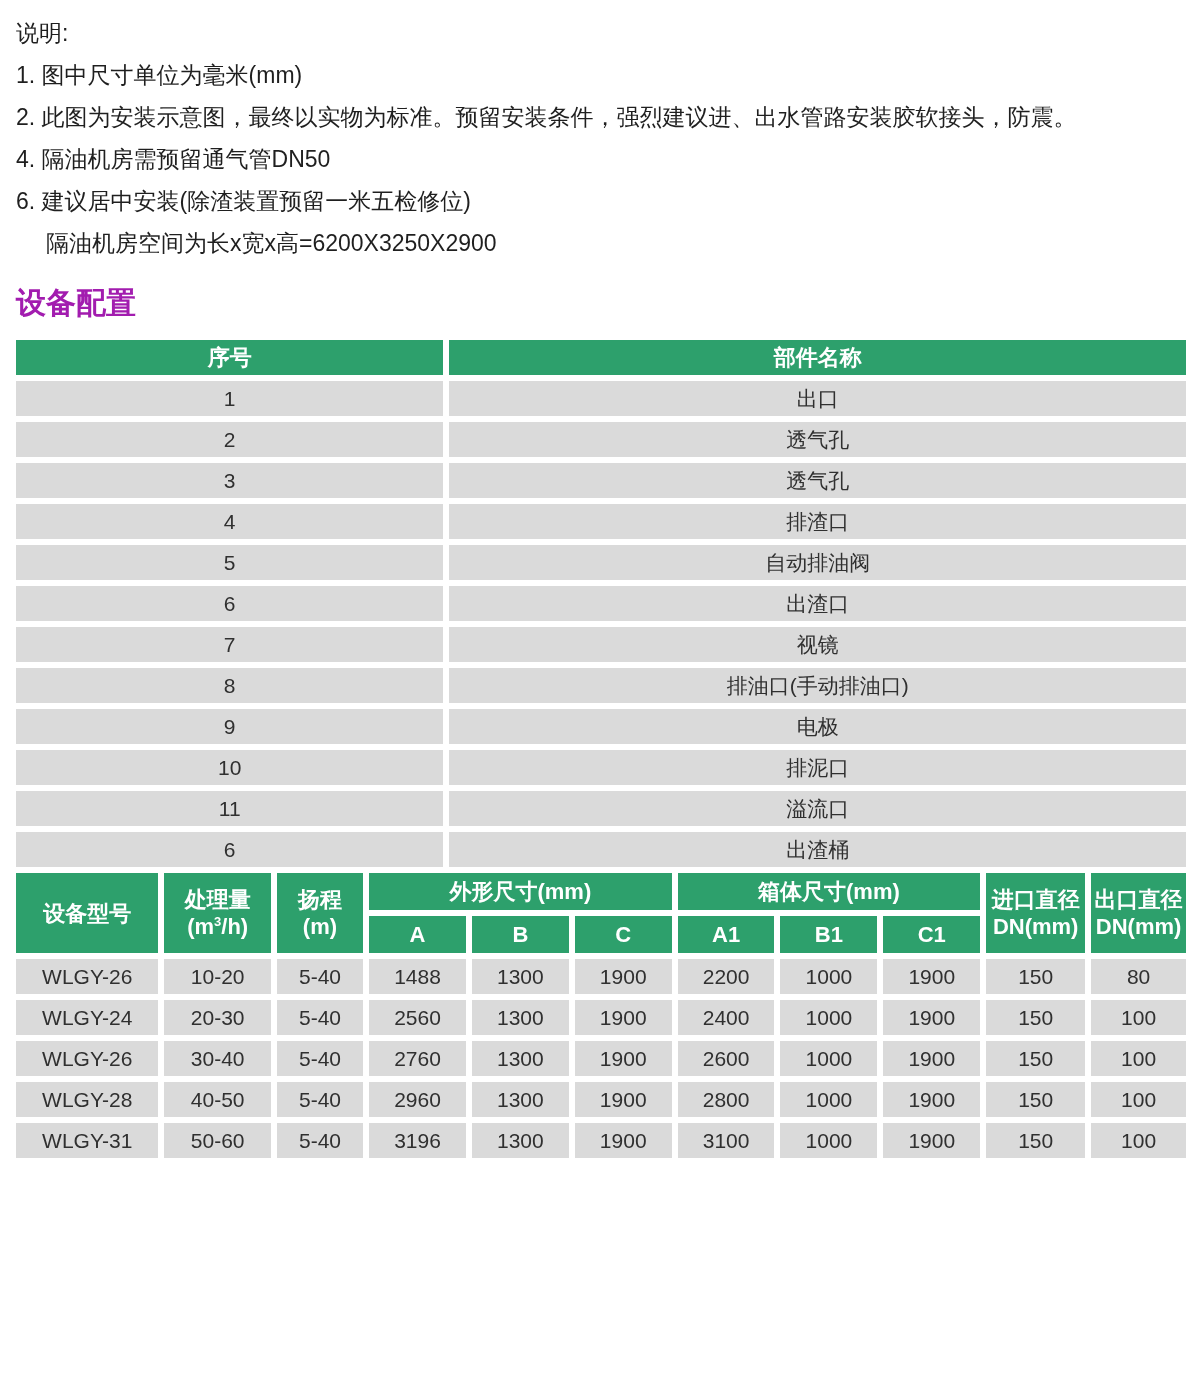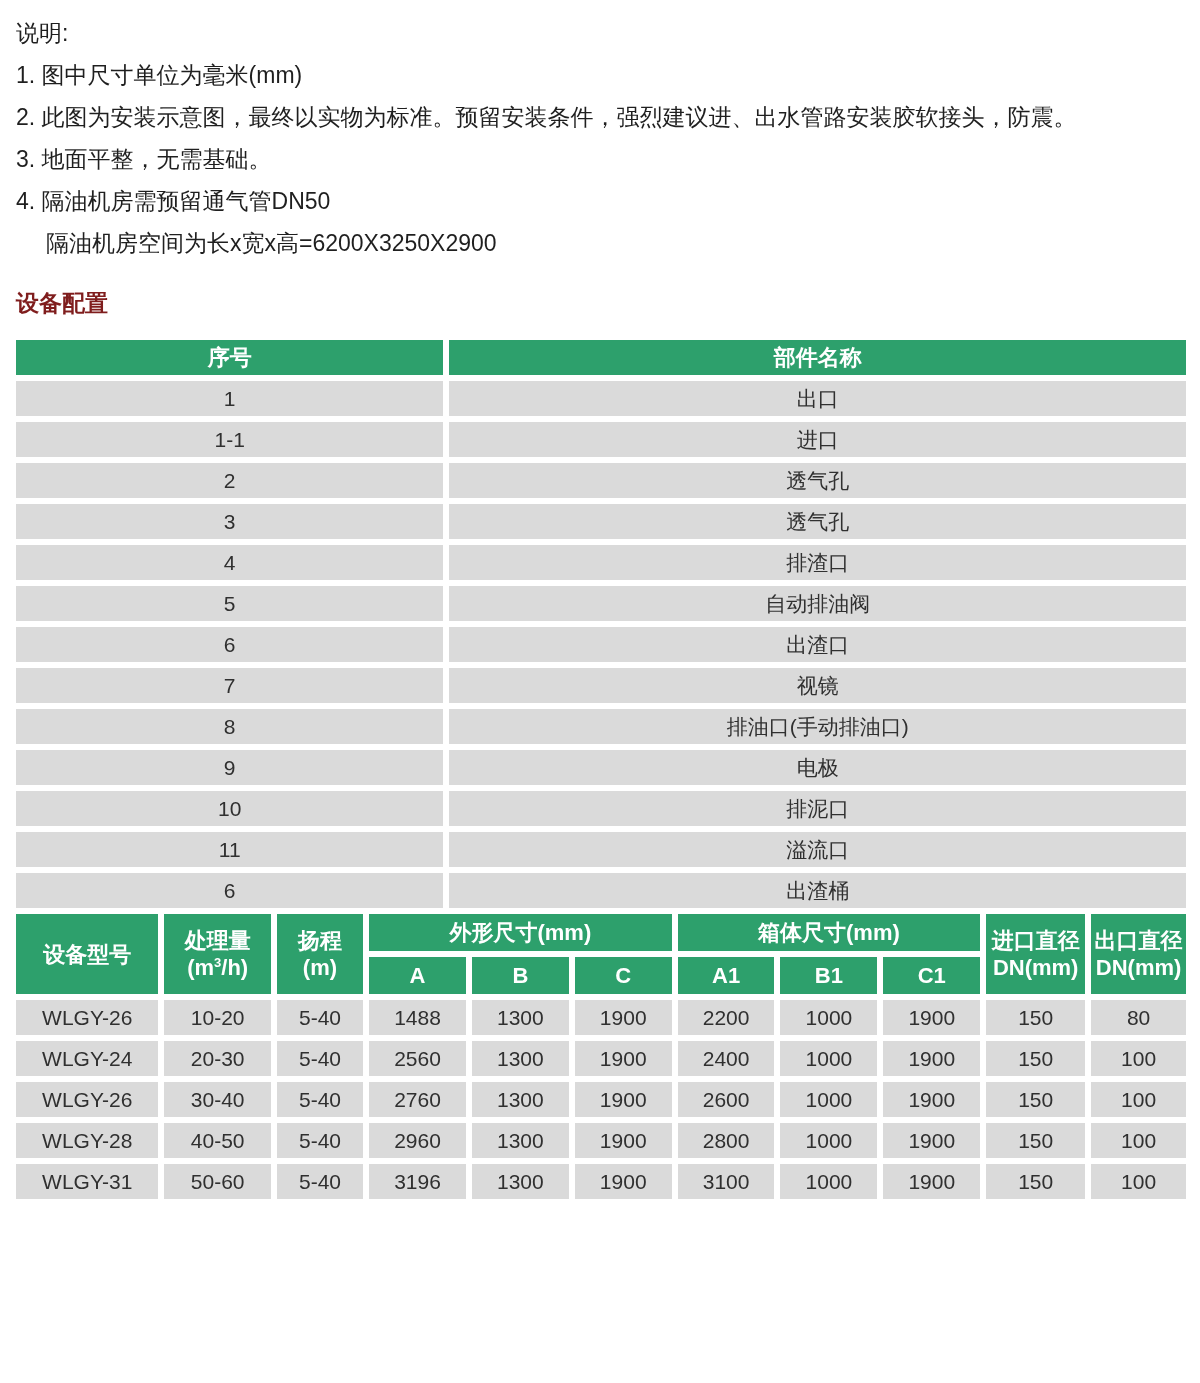--- a/index.html
+++ b/index.html
@@ -19,22 +19,22 @@
   .note-line {
     font-size: 23px;
     line-height: 42px;
     color: #1f1f1f;
     white-space: nowrap;
   }
   .note-line.indent { padding-left: 30px; }
 
   
   .section-title {
-    color: #7f1d1d;
-    font-size: 23px;
+    color: #a21caf;
+    font-size: 30px;
     font-weight: bold;
     line-height: 34px;
     margin: 22px 11px 17px 16px;
   }
   .section-title.second { margin-top: 38px; }
 
   
   table {
     border-collapse: separate;
     border-spacing: 0;
@@ -80,22 +80,22 @@
 </style>
 </head>
 <body>
 
 <div class="page">
 
   <div class="notes">
     <div class="note-line">说明:</div>
     <div class="note-line">1. 图中尺寸单位为毫米(mm)</div>
     <div class="note-line">2. 此图为安装示意图，最终以实物为标准。预留安装条件，强烈建议进、出水管路安装胶软接头，防震。</div>
-    <div class="note-line">3. 地面平整，无需基础。</div>
     <div class="note-line">4. 隔油机房需预留通气管DN50</div>
+    <div class="note-line">6. 建议居中安装(除渣装置预留一米五检修位)</div>
     <div class="note-line indent">隔油机房空间为长x宽x高=6200X3250X2900</div>
   </div>
 
   <h2 class="section-title">设备配置</h2>
 
   <table class="t1">
     <colgroup>
         <col class="c1">
         <col class="c2">
       </colgroup>
@@ -104,24 +104,20 @@
         <th>序号</th>
         <th>部件名称</th>
       </tr>
     </thead>
     <tbody>
       <tr>
         <td>1</td>
         <td>出口</td>
       </tr>
       <tr>
-        <td>1-1</td>
-        <td>进口</td>
-      </tr>
-      <tr>
         <td>2</td>
         <td>透气孔</td>
       </tr>
       <tr>
         <td>3</td>
         <td>透气孔</td>
       </tr>
       <tr>
         <td>4</td>
         <td>排渣口</td>

